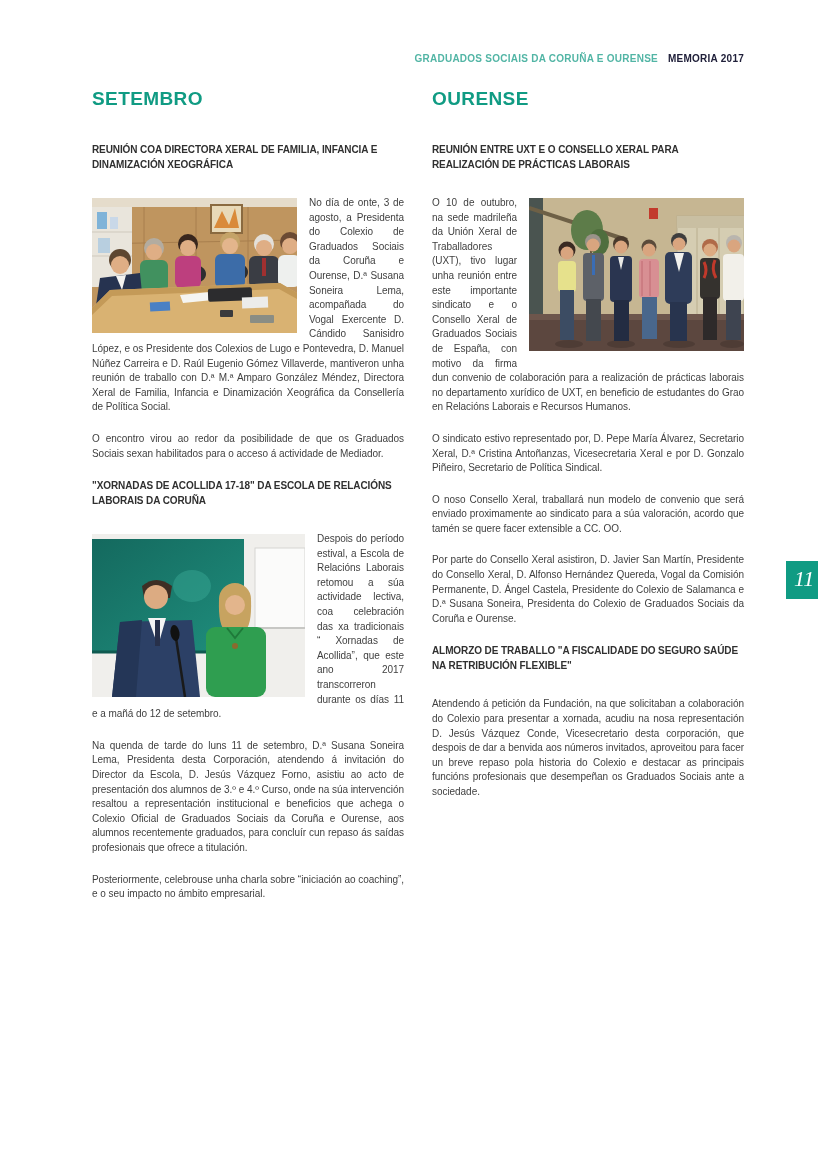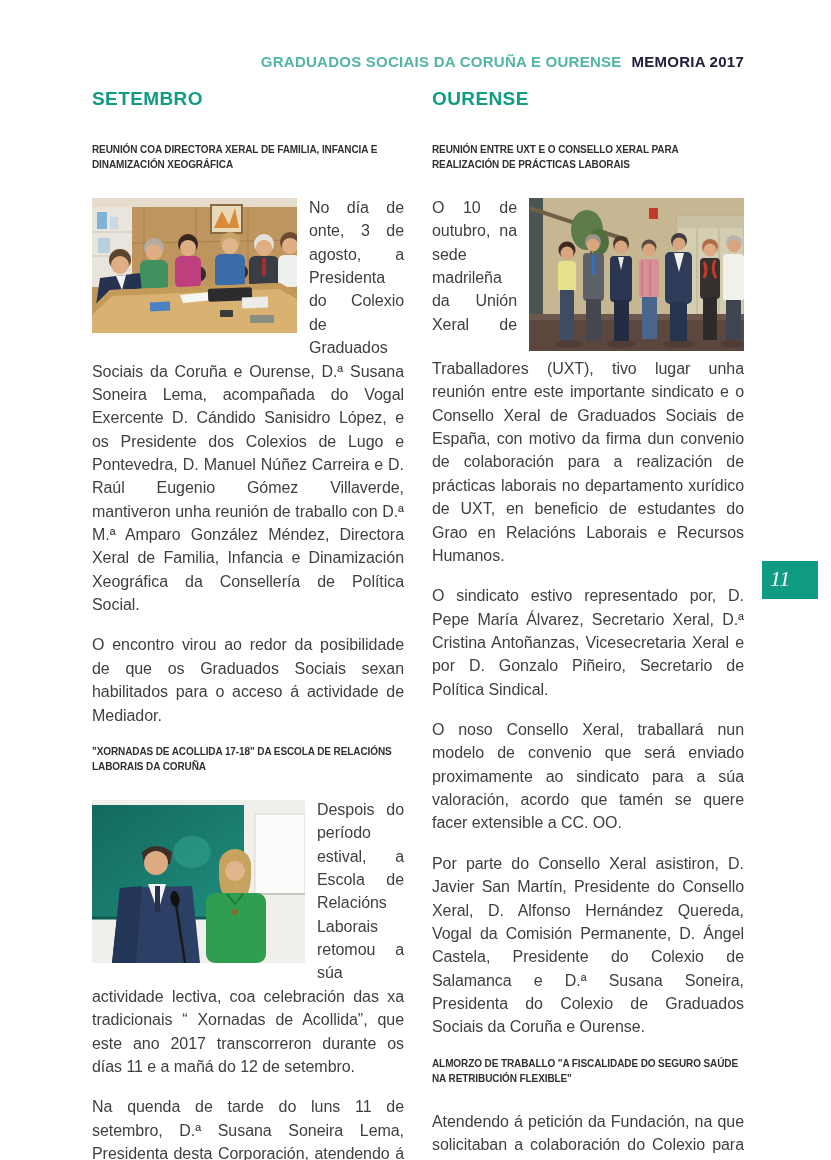--- a/index.html
+++ b/index.html
@@ -8,29 +8,29 @@
     background:#ffffff;
     font-family:"Liberation Sans", sans-serif;
     position:relative;
     overflow:hidden;
   }
   .page { position:absolute; inset:0; background:var(--page_bg,#fff); }
 
   
   .page-header {
     position:absolute; top:53px; right:87px;
-    font-size:15px; letter-spacing:.25px; white-space:nowrap;text-align:center;
+    font-size:10px; letter-spacing:.25px; white-space:nowrap;text-align:center;
   }
   .page-header .org  { color:var(--teal_light,#52b5a5); font-weight:bold; }
   .page-header .doc  { color:#20203a; font-weight:bold; margin-left:10px; }
 
   
   .page-tab {
     position:absolute; top:561px; right:13px;
-    width:56px; height:38px;
+    width:32px; height:38px;
     background:var(--teal,#109b83);
     color:#ffffff;
     font-family:"Liberation Serif", serif;
     font-style:italic; font-size:22px;
     padding:5px 0 4px 8px;
   }
 
   
   .columns {
     position:absolute; top:88px; left:92px;
@@ -44,21 +44,21 @@
     margin-bottom:32px;
   }
   h3.art-title {
     color:#303030; font-size:10px; font-weight:bold;
     line-height:1.5; letter-spacing:-.1px;
     margin-bottom:24px;
   }
   h3.art-title.follow { margin-top:13px; }
 
   .col p {
-    font-size:16px; line-height:1.46; letter-spacing:-.05px;
+    font-size:10px; line-height:1.46; letter-spacing:-.05px;
     color:var(--body_text,#3f3f3f);
     text-align:justify;
     clear:both;
     margin-bottom:17px;
   }
   .col p.lead { clear:none; }
 
   .photo { display:block; }
   .photo.left  { float:left;  margin:2px 12px 6px 0; }
   .photo.right { float:right; margin:2px 0 6px 12px; }

